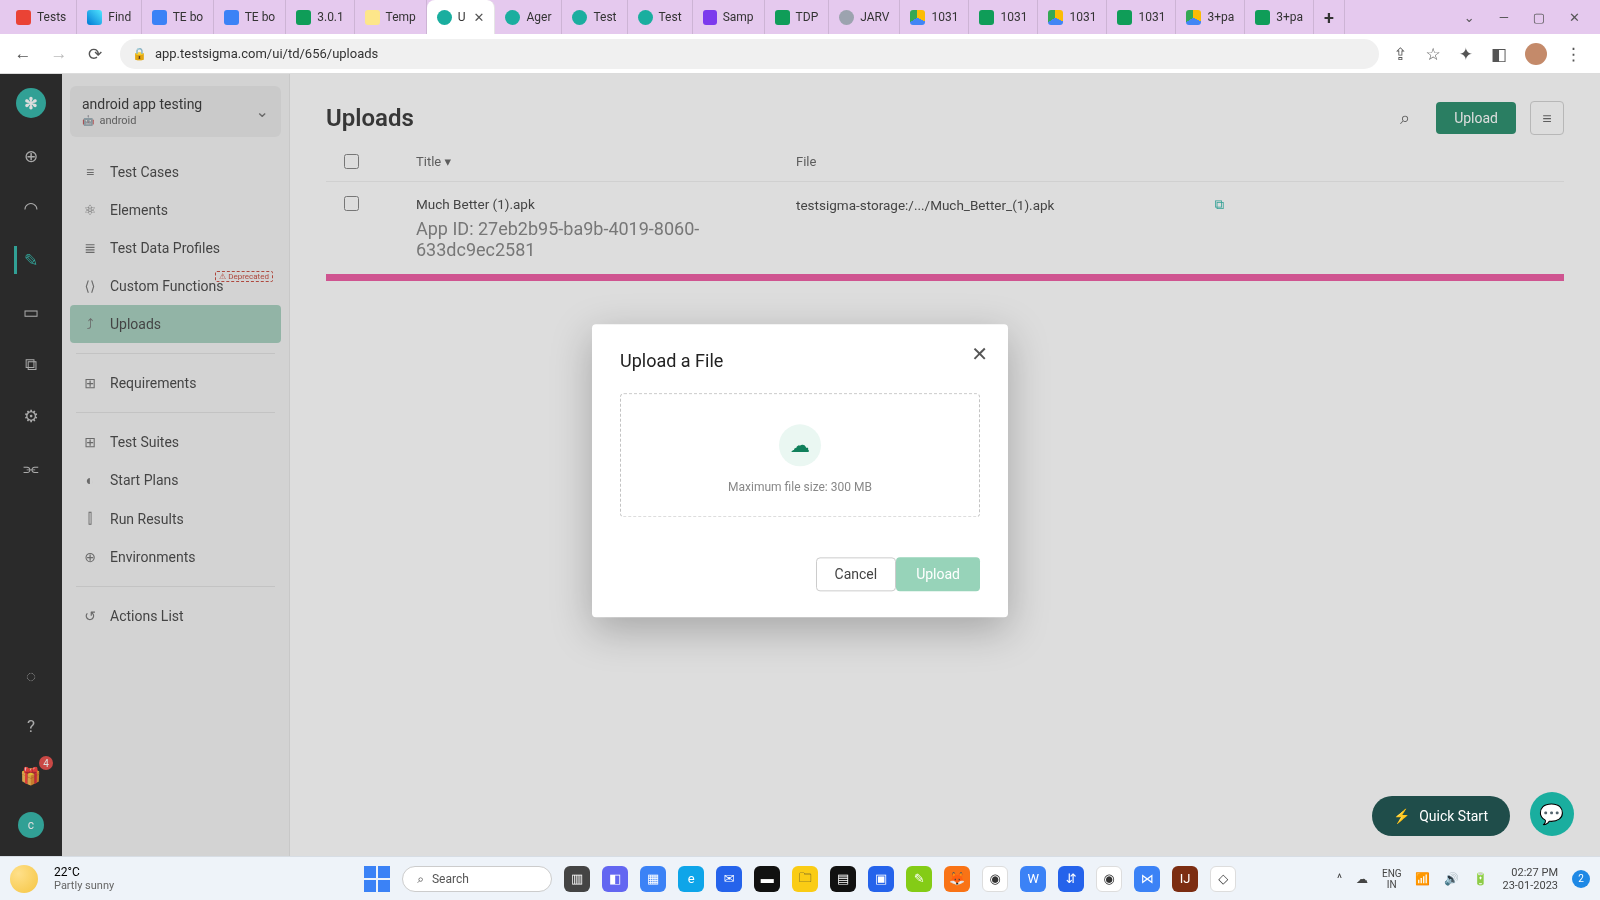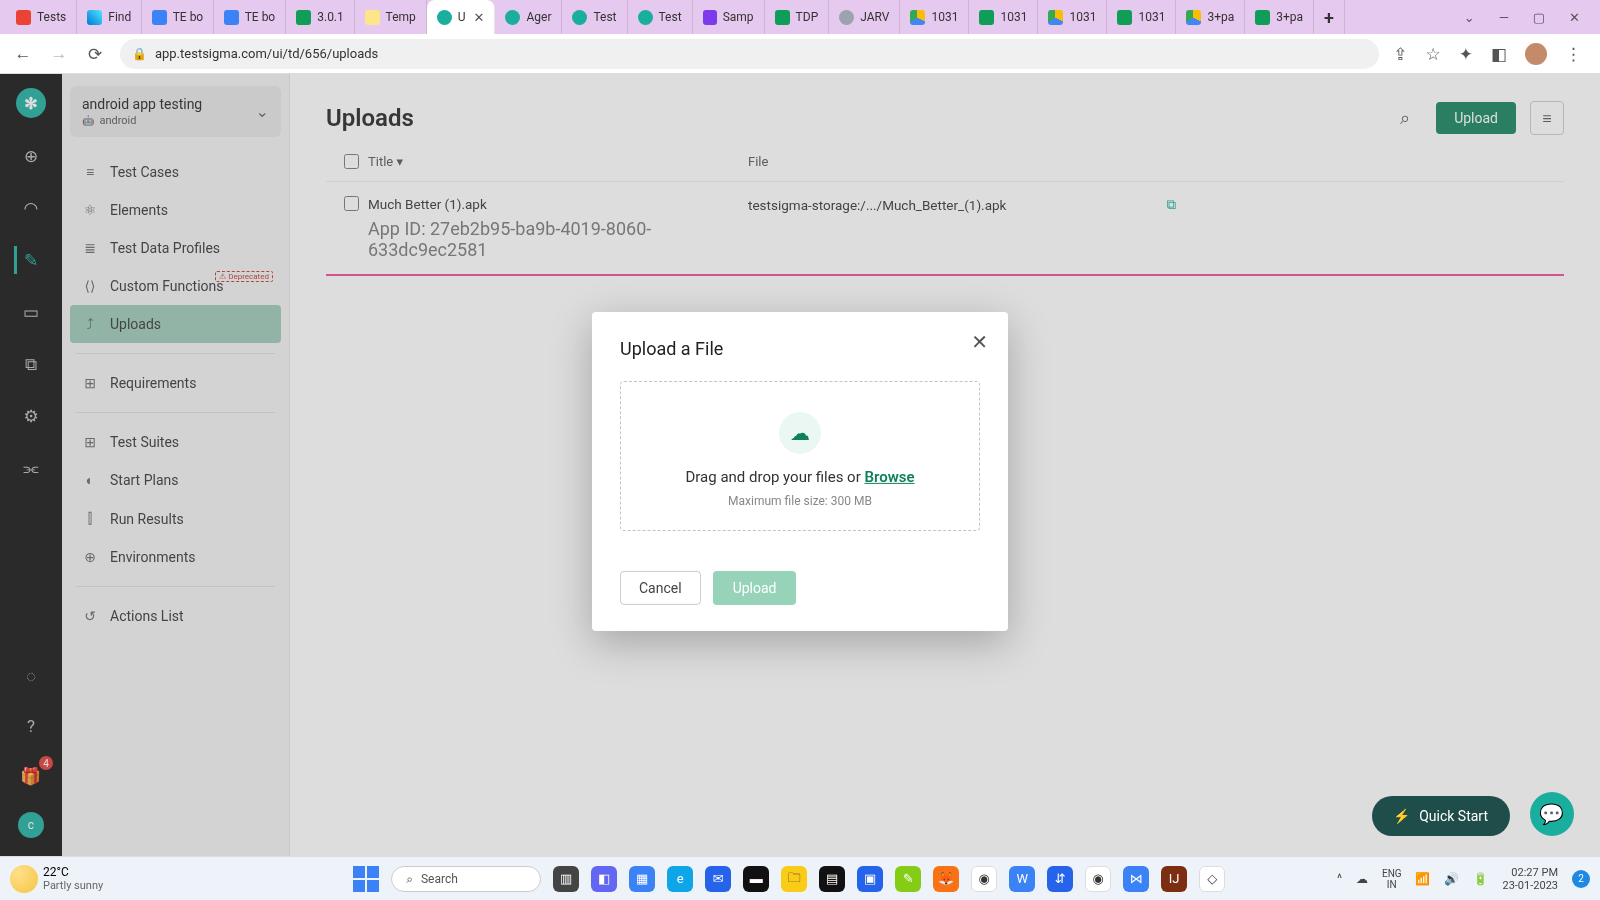--- a/index.html
+++ b/index.html
@@ -62,48 +62,48 @@
 .mhead { display: flex; align-items: center; justify-content: space-between; height: 48px;}
 .mhead h1 { font-size: 24px; font-weight: 600; color: #222;}
 .mhead .ract { display: flex; align-items: center; gap: 14px; }
 .ract .sbtn { width: 34px; height: 34px; display:flex; align-items:center; justify-content:center; color:#555; cursor:pointer; font-size:18px;}
 .ract .filter { width: 34px; height: 34px; border:1px solid #ccc; border-radius:4px; display:flex; align-items:center; justify-content:center; color:#555; cursor:pointer;}
 .btn-primary { background: #10805b; color:#fff; border:none; padding: 8px 18px; border-radius: 4px; font-size:14px; cursor:pointer;}
 
 .thead { display:flex; align-items:center; padding:12px 8px; border-bottom:1px solid #eee; font-size:13px; color:#555;}
 .thead .cb, .trow .cb { width:34px; display:flex; justify-content:center;}
 .thead .cb input, .trow .cb input { width:15px; height:15px;}
-.col-title { width: 380px; }
+.col-title { width: 380px; margin-left: 48px; }
 .col-file { flex:1; }
-.trow { display:flex; padding:14px 8px; border-bottom:2px solid #ec4899; font-size:13.5px; color:#333;}
+.trow { display:flex; padding:14px 8px; border-bottom:7px solid #ec4899; font-size:13.5px; color:#333;}
 .trow .meta { font-size:18px; color:#777; margin-top:6px;}
 .col-file .meta span { margin-right:10px;}
 .col-file .meta b { color:#444; font-weight:600;}
 .trow .copy { color:#1aae9f; margin-left:20px; cursor:pointer;}
 
 
 .modal { position:absolute; z-index:10; width:416px; left:50%; top:50%; transform:translate(-50%,-48%); background:#fff; border-radius:4px; box-shadow:0 12px 40px rgba(0,0,0,.25); padding:26px 28px;}
 .modal .mtitle { font-size:18px; color:#222;}
 .modal .mclose { position:absolute; right:20px; top:18px; font-size:20px; color:#555; cursor:pointer;}
 .dropzone { margin-top:22px; border:1px dashed #c3c3c3; border-radius:4px; padding:30px 10px 22px; text-align:center;}
 .dropzone .cloud { width:42px; height:42px; margin:0 auto 14px; border-radius:50%; background:#eaf7f2; display:flex; align-items:center; justify-content:center; color:#10805b; font-size:20px;}
 .dropzone .dtext { font-size:15px; color:#333;}
 .dropzone .dtext a { color:#10805b; font-weight:600; text-decoration:underline; cursor:pointer;}
 .dropzone .dnote { font-size:12px; color:#888; margin-top:8px;}
-.modal .mactions { display:flex; justify-content:flex-start; gap:12px; margin-top:40px;}
+.modal .mactions { display:flex; justify-content:flex-end; gap:0; margin-top:40px;}
 .btn-outline { background:#fff; border:1px solid #ccc; color:#444; padding:8px 18px; border-radius:4px; font-size:14px; cursor:pointer;}
 .btn-disabled { background:#97d3b9; color:#fff; border:none; padding:8px 20px; border-radius:4px; font-size:14px; cursor:not-allowed;}
 
 
 .quickstart { position:absolute; right:90px; bottom:20px; z-index:20; background:#1f4d4a; color:#fff; border:none; border-radius:24px; padding:12px 22px; font-size:14px; display:flex; align-items:center; gap:8px; cursor:pointer;}
 .chatfab { position:absolute; right:26px; bottom:20px; z-index:20; width:44px; height:44px; border-radius:50%; background:#1aae9f; color:#fff; display:flex; align-items:center; justify-content:center; font-size:20px; cursor:pointer;}
 
 
 .taskbar { height: 44px; background: #eef3f9; border-top: 1px solid #d7dde4; display: flex; align-items: center; padding: 0 10px; gap: 10px; font-size: 12px;}
-.taskbar .weather { display:flex; align-items:center; gap:5px;}
+.taskbar .weather { display:flex; align-items:center; gap:16px;}
 .taskbar .weather .wicon{ width:28px; height:28px; border-radius:50%; background: radial-gradient(circle at 30% 30%, #ffe08a, #f5c542);}
 .taskbar .center { margin-left: 240px; display:flex; align-items:center; gap:12px;}
 .taskbar .start { width:26px; height:26px; display:grid; grid-template-columns:1fr 1fr; grid-template-rows:1fr 1fr; gap:2px;}
 .taskbar .start span{ background:#3b82f6;}
 .taskbar .searchbox { background:#fff; border:1px solid #ccc; border-radius:18px; padding:5px 14px; display:flex; align-items:center; gap:8px; color:#555; width:150px;}
 .taskbar .ticn { width:26px; height:26px; border-radius:6px; display:flex; align-items:center; justify-content:center; color:#fff; font-size:13px; cursor:pointer;}
 .taskbar .tray { margin-left:auto; display:flex; align-items:center; gap:14px; color:#444;}
 .taskbar .tray .lang { font-size:10px; line-height:11px; text-align:center;}
 .taskbar .tray .clock { text-align:right; font-size:11px; line-height:13px;}
 .taskbar .tray .notif { width:18px; height:18px; border-radius:50%; background:#1e88e5; color:#fff; font-size:10px; display:flex; align-items:center; justify-content:center;}
@@ -332,21 +332,20 @@
         </div>
       </div>
     </div>
   </div>
 
   <div class="modal">
     <div class="mtitle">Upload a File</div>
     <div class="mclose">✕</div>
     <div class="dropzone">
       <div class="cloud">☁</div>
-      <div class="dtext"><span>Drag and drop your files or </span> <a>Browse</a></div>
       <div class="dnote">Maximum file size: 300 MB</div>
     </div>
     <div class="mactions">
       <button class="btn-outline">Cancel</button>
       <button class="btn-disabled">Upload</button>
     </div>
   </div>
 
   <button class="quickstart">
       <span>⚡</span>

